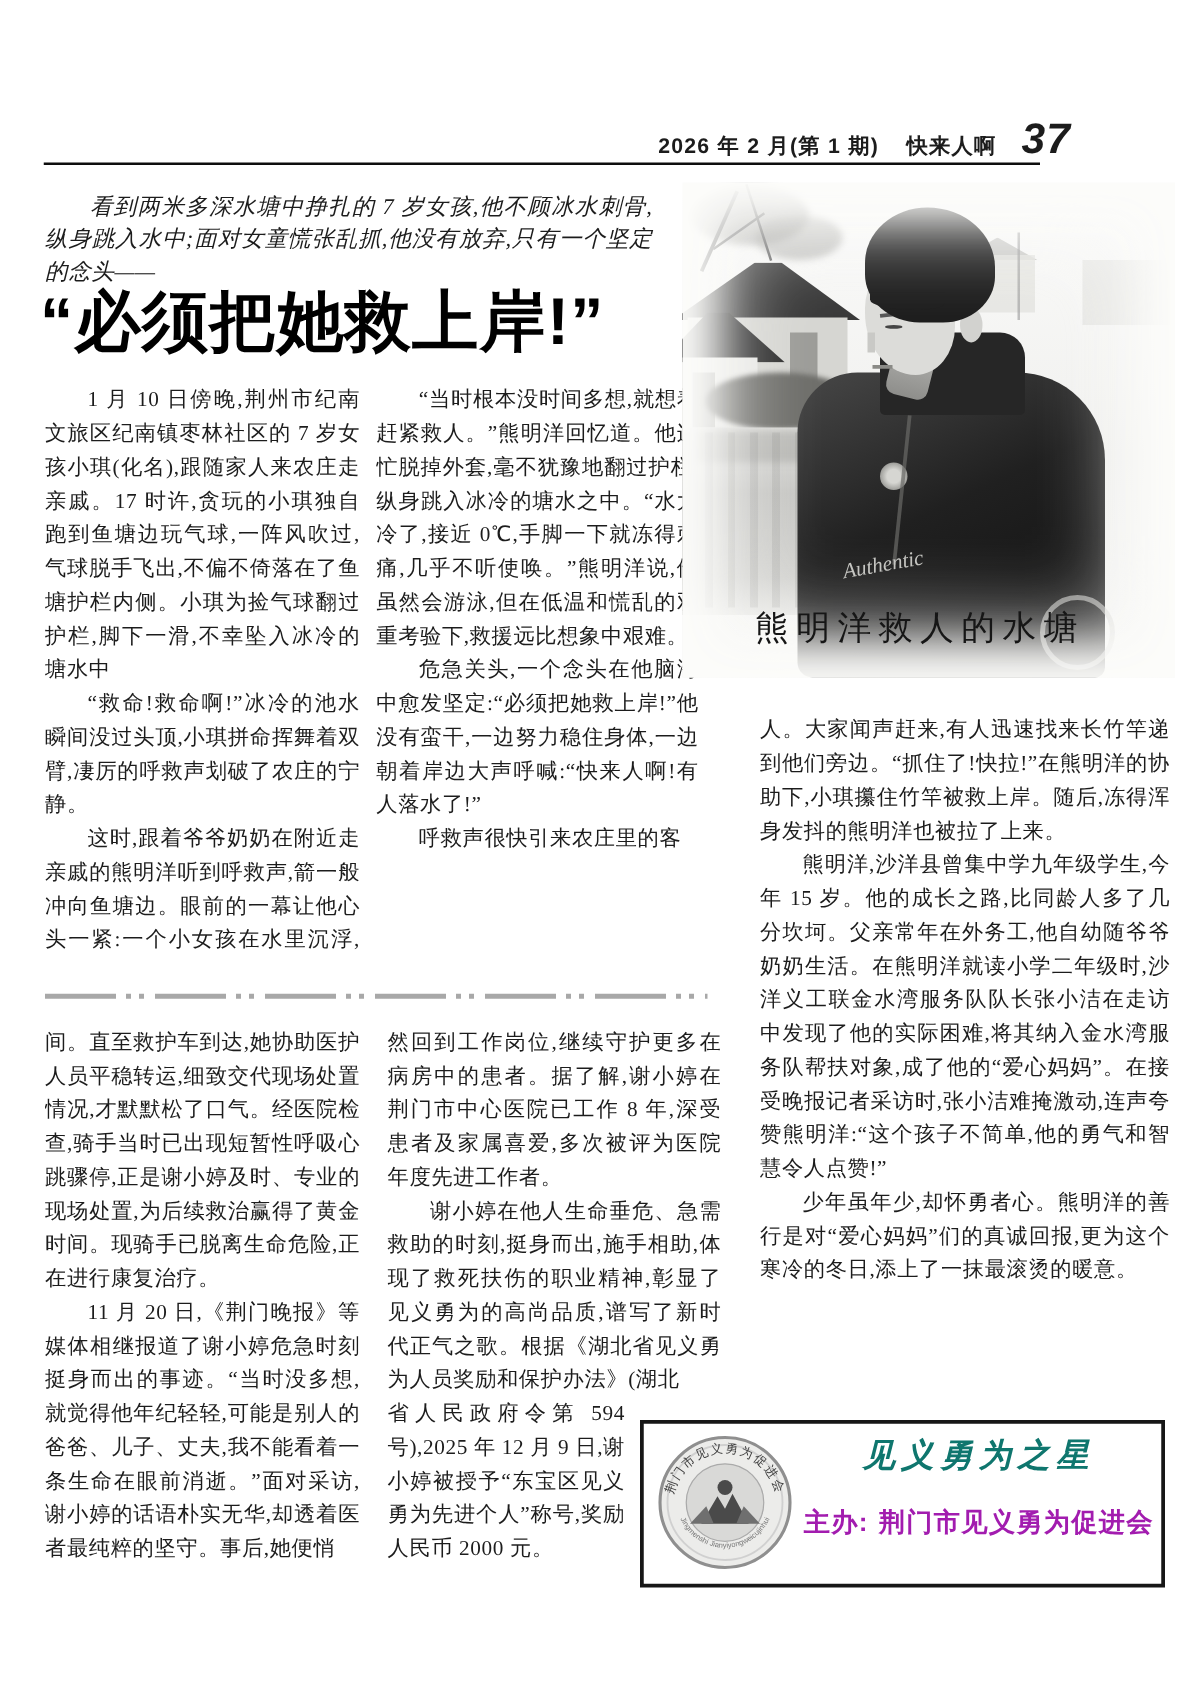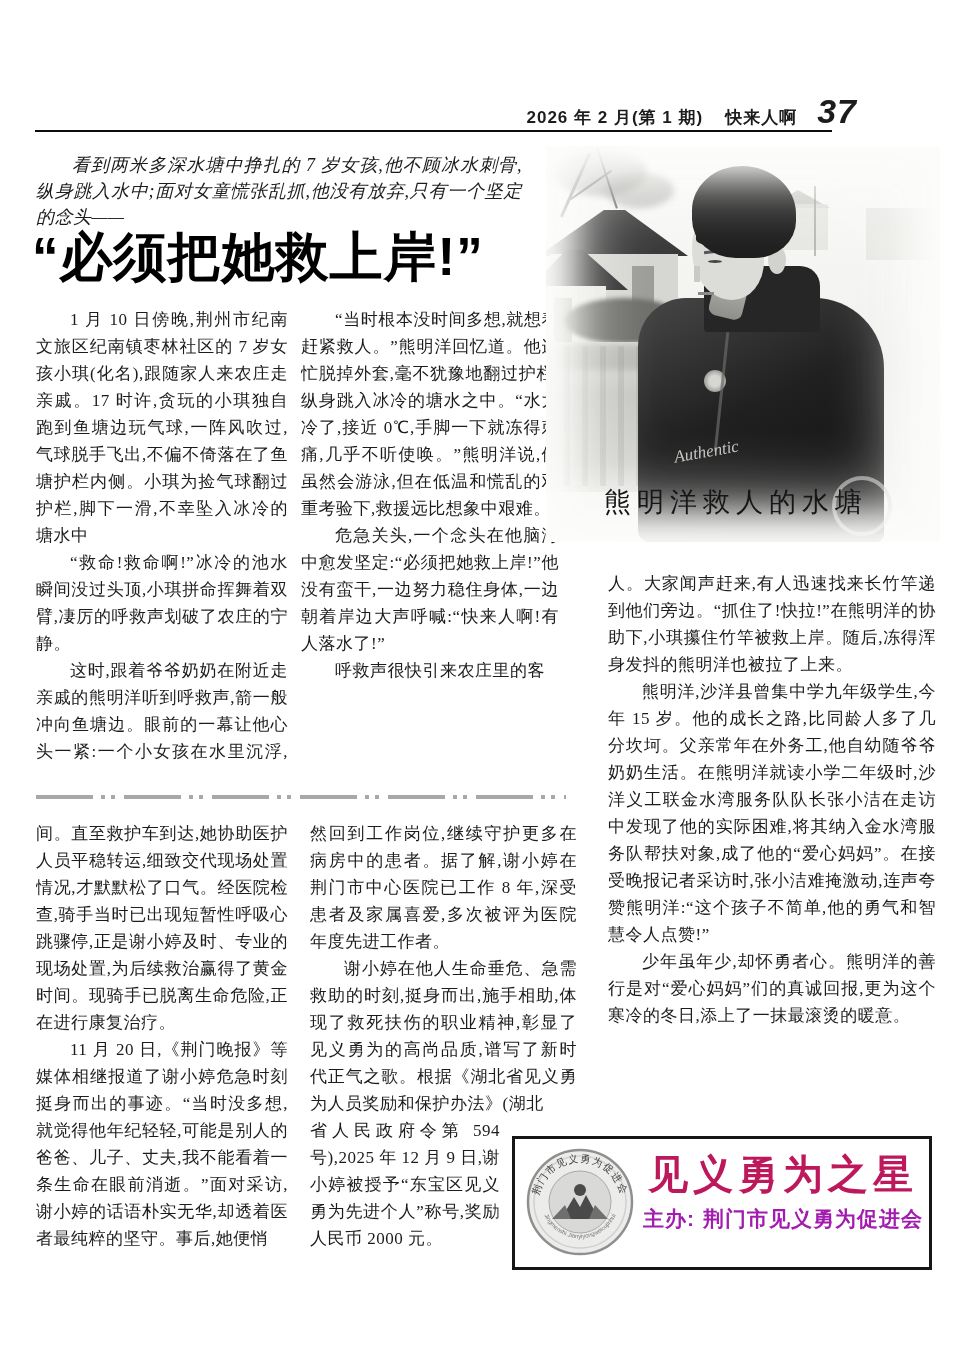--- a/index.html
+++ b/index.html
@@ -83,21 +83,21 @@
   .zip{left:174px;top:186px;width:3px;height:120px;background:#6a6a66;transform:rotate(6deg);opacity:.7;}
   .jscript{left:128px;top:296px;font-style:italic;font-size:17px;color:#c3c3bf;transform:rotate(-10deg);}
   .wm{left:286px;top:330px;width:52px;height:52px;border:4px solid #d2d2cf;border-radius:50%;opacity:.6;}
   .pcap{left:58px;top:338px;font-size:27px;letter-spacing:6px;color:#161616;}
   .vig{left:0;top:0;right:0;bottom:0;pointer-events:none;
        box-shadow:inset 0 0 34px 24px #fcfcfa, inset 0 0 64px 44px rgba(252,252,250,.6);}
 
   
   .fbox{position:absolute;left:512px;top:1136px;width:414px;height:128px;border:3px solid #161616;background:#fff;}
   .ftitle{position:absolute;left:132px;top:8px;width:272px;text-align:center;
-          font-weight:bold;font-size:40px;letter-spacing:5px;color:#be185d;}
+          font-style:italic;font-weight:bold;font-size:26px;letter-spacing:5px;color:#0f766e;}
   .forg{position:absolute;left:128px;top:66px;display:flex;
         font-family:"Liberation Sans",sans-serif;font-weight:bold;font-size:21px;line-height:28px;color:#a21caf;}
   .forg .olabel{margin-right:8px;letter-spacing:1px;}
   .forg .ol1{letter-spacing:1px;}
   .forg .ol2{letter-spacing:6px;}
   .medal{position:absolute;left:10px;top:8px;}
 </style>
 </head>
 <body>
 

